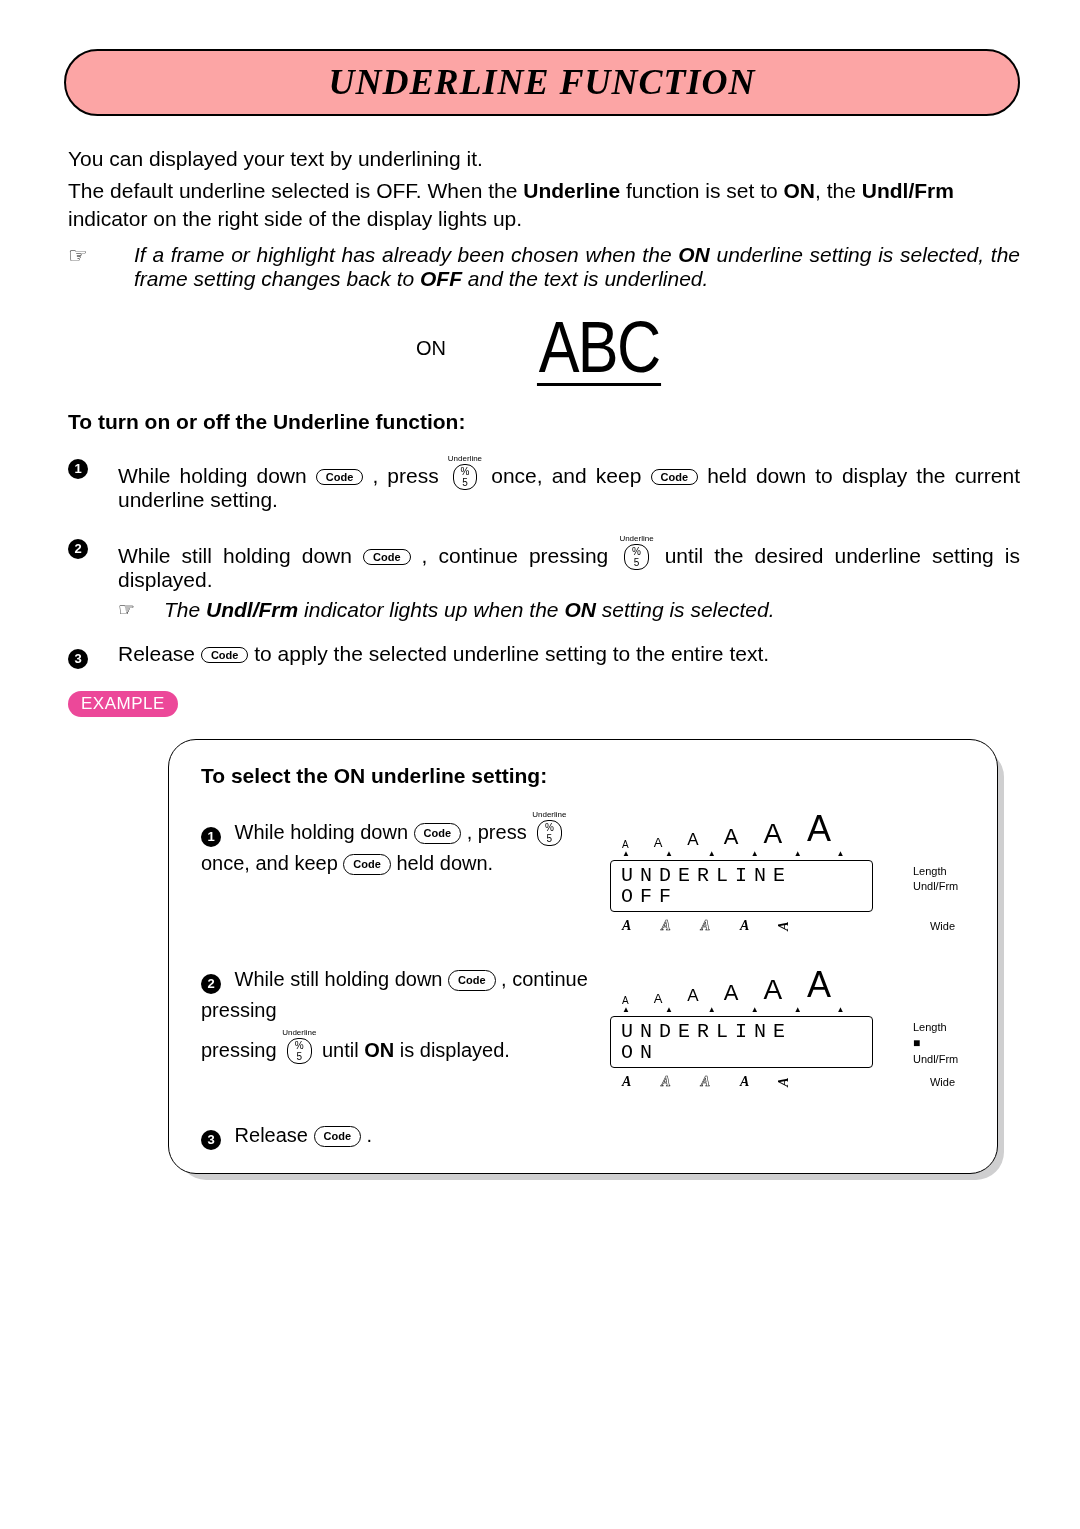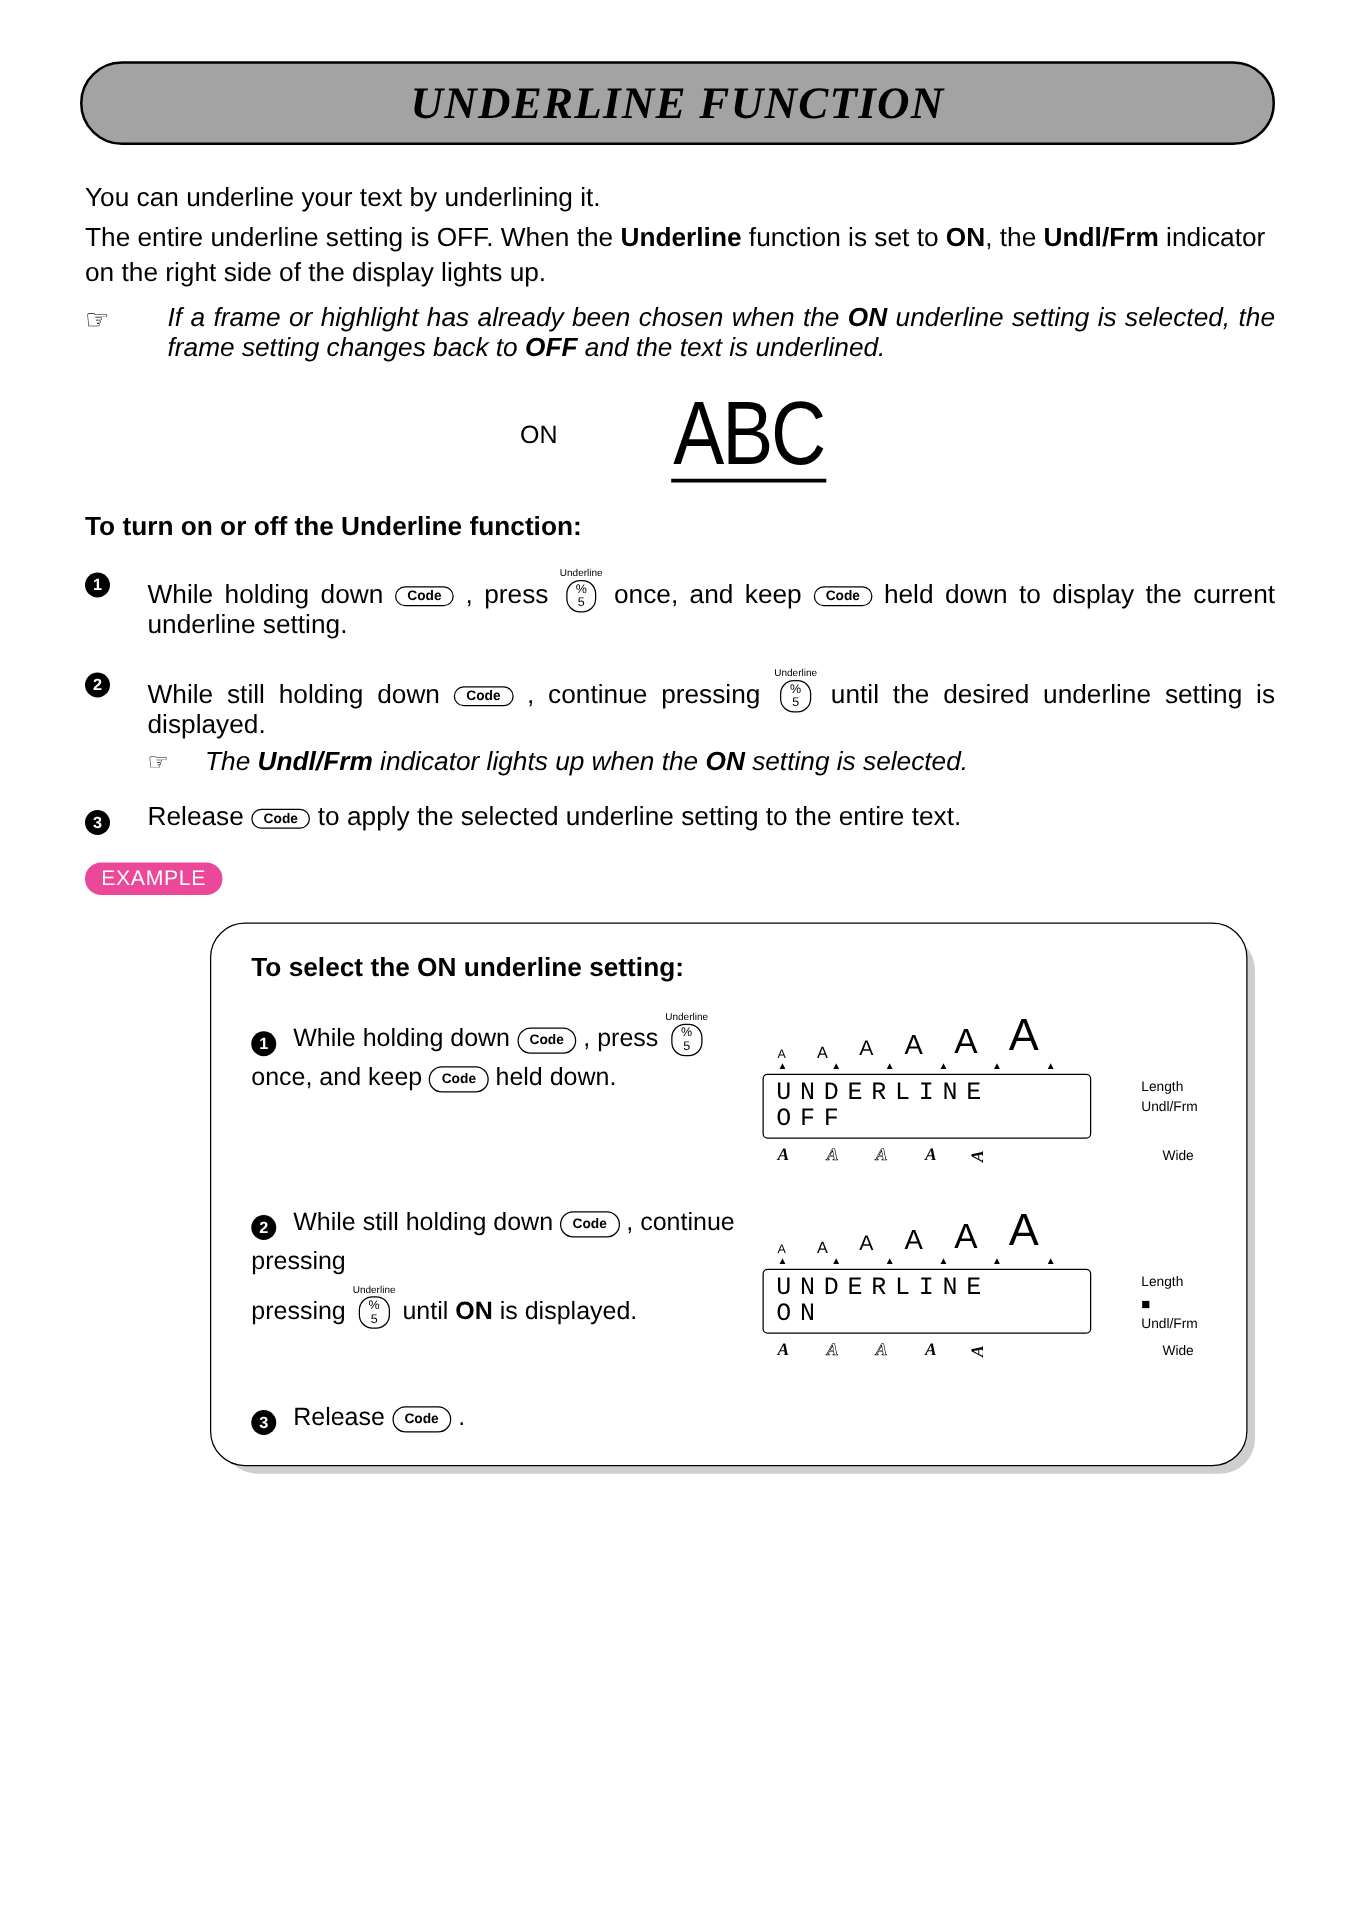--- a/index.html
+++ b/index.html
@@ -1,21 +1,21 @@
 <!DOCTYPE html>
 <html><head>
 <meta charset="utf-8">
 <style>
   html,body{margin:0;padding:0;background:#fff;}
   body{font-family:"Myriad Pro","Helvetica Neue",Arial,sans-serif;font-size:21px;color:#000;width:1080px;}
   .page{box-sizing:border-box;padding:49px 60px 40px 68px;}
   
   .title-bar{
     position:relative;height:63px;
-    background:#a3a3a3;
+    background:#fca5a5;
     border:2.5px solid #000;
     border-radius:36px;
     margin:0 0 29px -4px;
   }
   .title-bar h1{
     margin:0;padding:0;
     font-family:"Optima","Palatino Linotype","Book Antiqua",serif;
     font-weight:bold;font-style:italic;
     letter-spacing:1px;
     font-size:36px;
@@ -124,23 +124,23 @@
 </head>
 <body>
 
 <div class="page">
 
   <div class="title-bar">
     <h1>UNDERLINE FUNCTION</h1>
   </div>
 
   <div class="body">
-    <p>You can underline your text by underlining it.</p>
+    <p>You can displayed your text by underlining it.</p>
     <p>
-      <span>The entire underline setting is OFF. When the </span><b>Underline</b><span> function is set to </span><b>ON</b><span>, the </span><b>Undl/Frm</b><span> indicator on the right side of the display lights up.</span>
+      <span>The default underline selected is OFF. When the </span><b>Underline</b><span> function is set to </span><b>ON</b><span>, the </span><b>Undl/Frm</b><span> indicator on the right side of the display lights up.</span>
     </p>
 
     <div class="hand">
       <div class="icon">☞</div>
       <div class="txt">
         <span>If a frame or highlight has already been chosen when the </span><b>ON</b><span> underline setting is selected, the frame setting changes back to </span><b>OFF</b><span> and the text is underlined.</span>
       </div>
     </div>
 
     <div class="illus">

